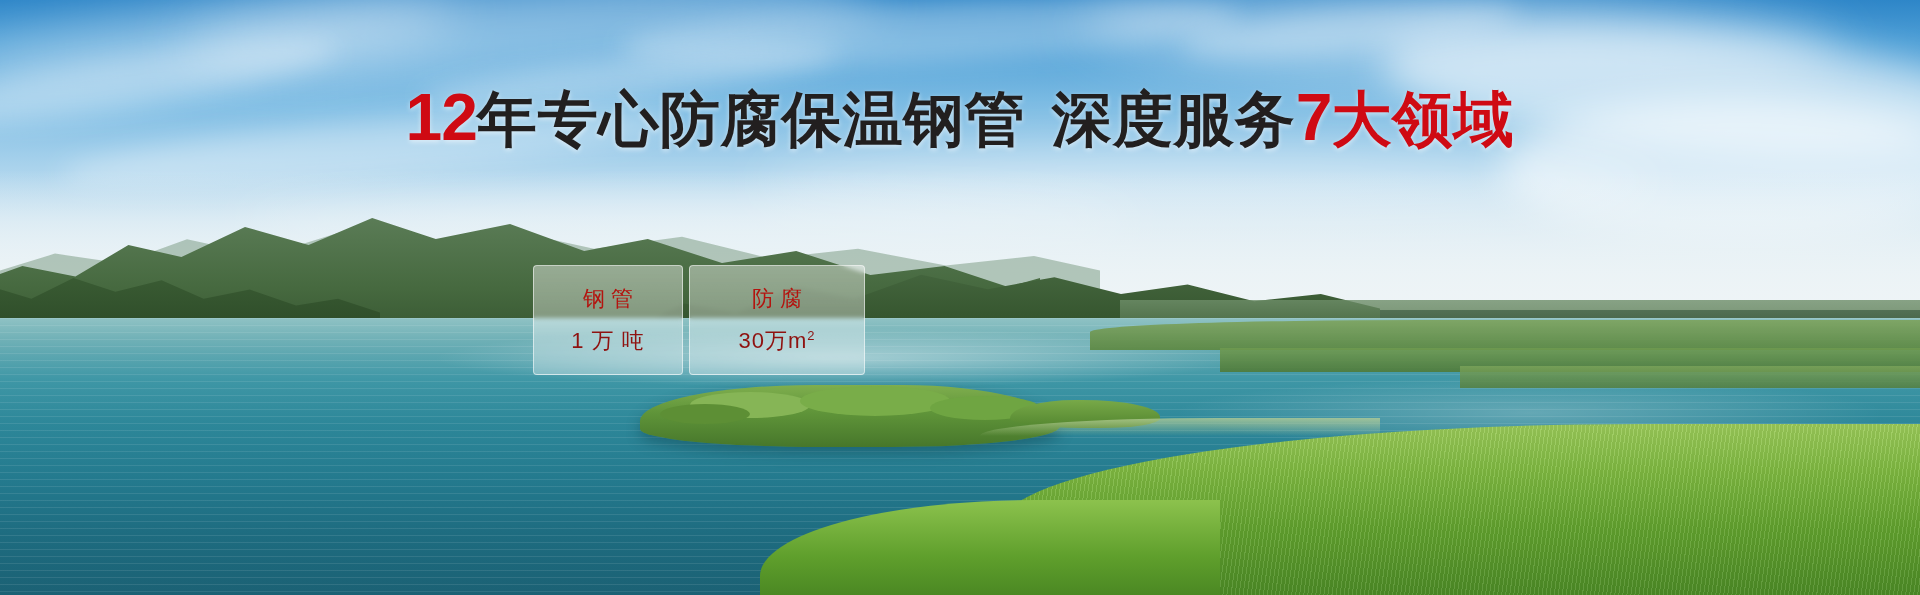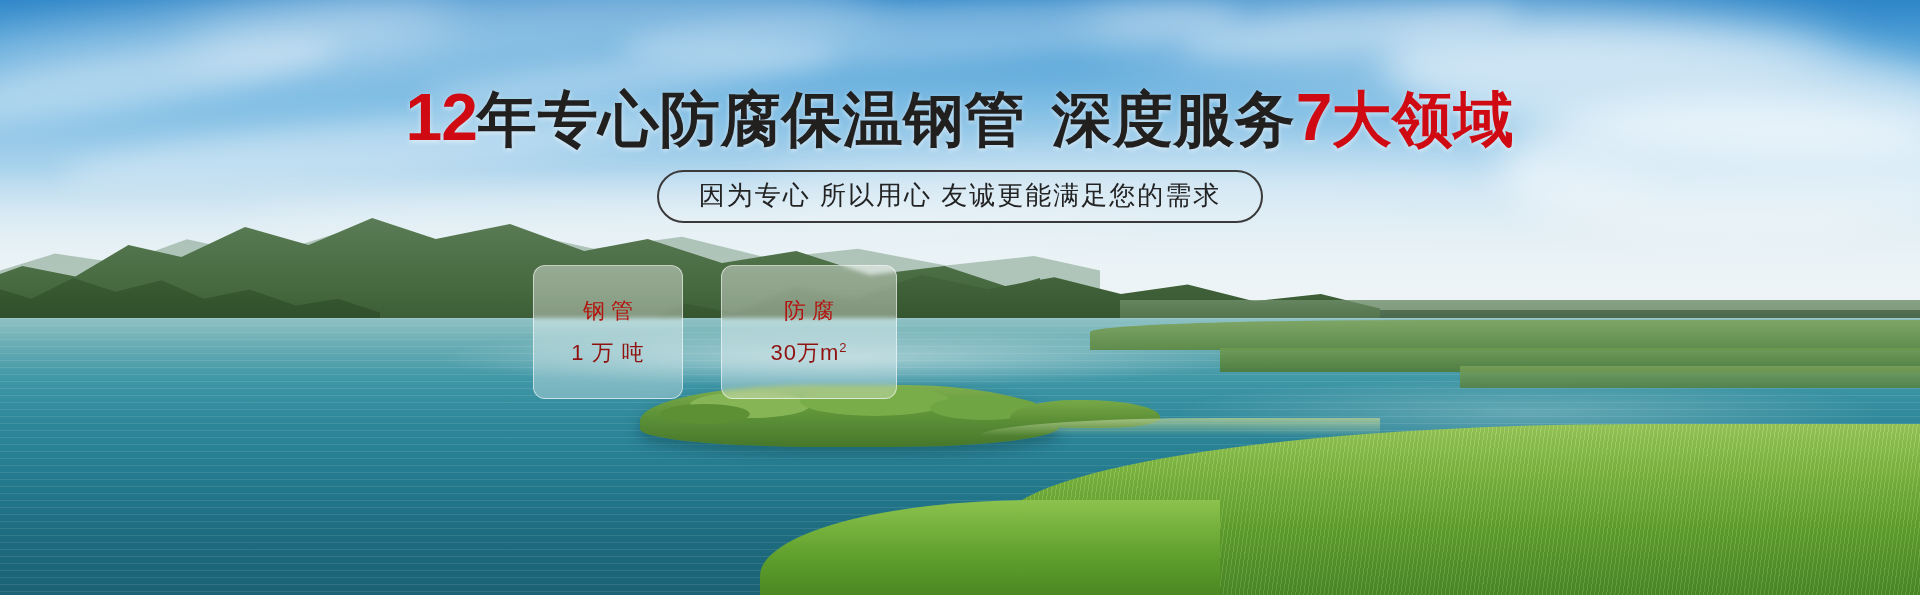--- a/index.html
+++ b/index.html
@@ -224,30 +224,30 @@
     letter-spacing:2px;
     background:rgba(255,255,255,0.07);
   }
 
   
   .cards {
     position:absolute; left:533px; top:265px;
     display:flex; gap:6px;
   }
   .card {
-    width:150px; height:134px;
+    width:150px; height:110px;
     background:linear-gradient(to bottom, rgba(255,255,255,0.42) 0%, rgba(255,255,255,0.30) 100%);
     border:1px solid rgba(255,255,255,0.55);
-    border-radius:12px;
+    border-radius:4px;
     display:flex; flex-direction:column;
     align-items:center; justify-content:center;
     gap:12px;
     backdrop-filter:blur(2px);
   }
-  .card.wide { width:176px;margin-left:32px; }
+  .card.wide { width:176px; }
   .card-label {
     font-size:22px; color:#b4140f; letter-spacing:6px;
     text-indent:6px; font-weight:normal;
   }
   .card-value {
     font-size:22px; color:#8f1210; letter-spacing:1px;
   }
   .card-value sup { font-size:13px; vertical-align:super; }
 </style>
 </head>
@@ -298,23 +298,20 @@
   <div class="grass"></div>
   <div class="grass-tex"></div>
   <div class="grass-left"></div>
 
   <div class="content">
 
     <div class="headline">
       <span class="red num">12</span><span>年专心防腐保温钢管</span><span class="gap"></span><span>深度服务</span><span class="red num">7</span><span class="red">大领域</span>
     </div>
 
-    <div class="subtitle-wrap">
-      <div class="subtitle">因为专心 所以用心  友诚更能满足您的需求</div>
-    </div>
 
     <div class="cards">
 
       <div class="card">
         <div class="card-label">钢管</div>
         <div class="card-value">1 万 吨</div>
       </div>
 
       <div class="card wide">
         <div class="card-label">防腐</div>

